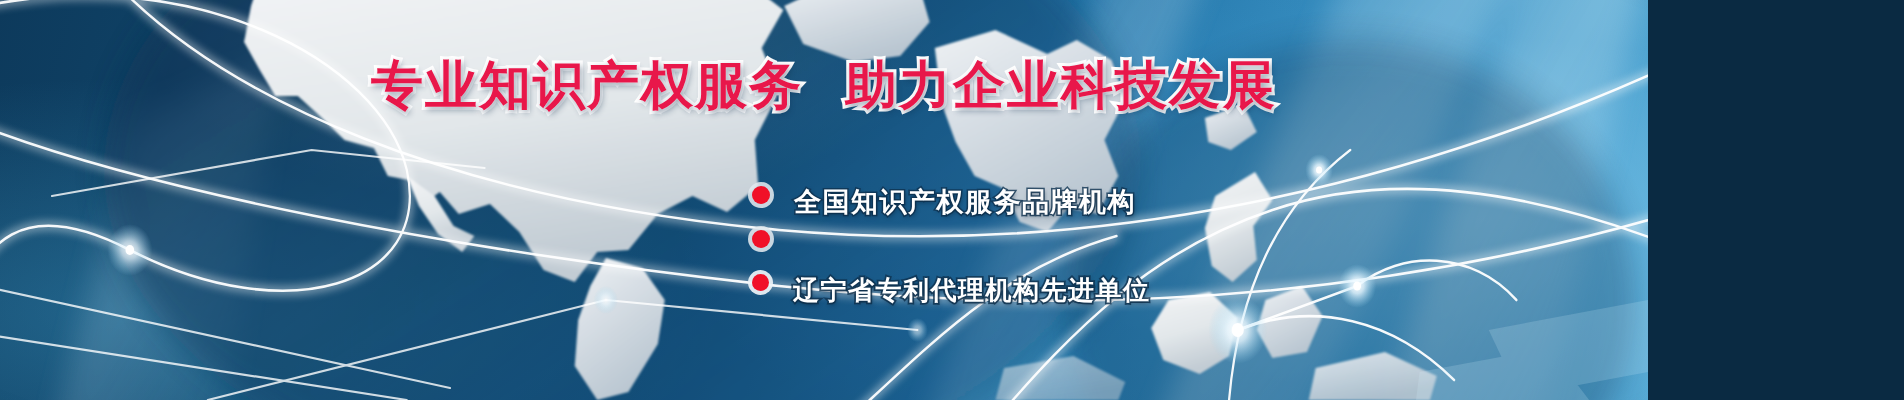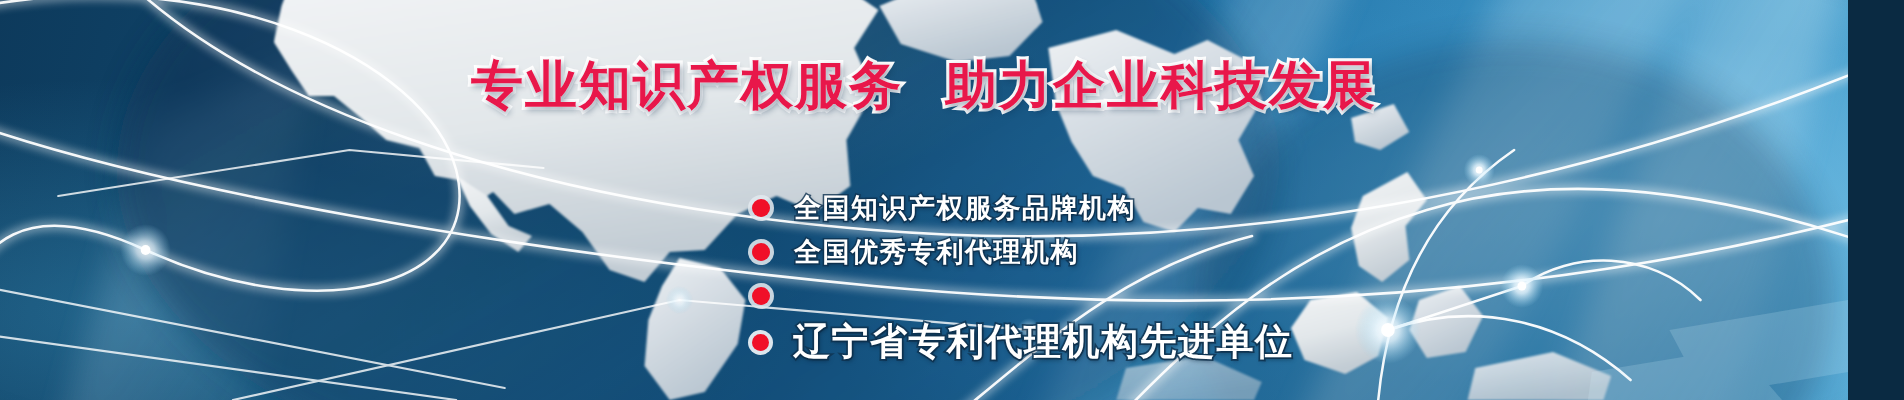--- a/index.html
+++ b/index.html
@@ -6,21 +6,21 @@
     margin: 0;
     padding: 0;
     background: #0a2a42;
   }
   body {
     font-family: "DejaVu Sans", "Liberation Sans", sans-serif;
   }
 
   .banner {
     position: relative;
-    width: 1848px;
+    width: 1648px;
     height: 400px;
     overflow: hidden;
     
     background:
       radial-gradient(ellipse 70% 120% at 90% 55%, rgba(120,195,235,0.55) 0%, rgba(60,150,205,0.28) 38%, rgba(0,0,0,0) 70%),
       radial-gradient(ellipse 55% 90% at 8% 78%, rgba(70,170,215,0.35) 0%, rgba(0,0,0,0) 65%),
       radial-gradient(ellipse 40% 70% at 33% 10%, rgba(190,215,230,0.30) 0%, rgba(0,0,0,0) 60%),
       linear-gradient(105deg, #0d3a5c 0%, #11496f 22%, #10527d 42%, #1d6ea2 62%, #3d94c4 82%, #62b2d8 100%);
   }
 
@@ -55,21 +55,21 @@
   .headline .gap { display: inline-block; width: 42px; }
 
   
   .bullets {
     position: absolute;
     left: 752px;
     top: 186px;
   }
   .bullet-row {
     display: flex;
-    align-items: center;
+    align-items: flex-start;
     height: 44px;
     font-family: Liberation Serif, serif;
   }
   .bullet-row.row-last { height: 48px; }
 
   .dot {
     position: relative;
     width: 18px;
     height: 18px;
     border-radius: 50%;
@@ -89,21 +89,21 @@
     line-height: 32px;
     font-weight: 700;
     letter-spacing: 1.5px;
     color: #ffffff;
     -webkit-text-stroke: 3px rgba(16,52,82,0.80);
     paint-order: stroke fill;
     text-shadow: 1px 2px 4px rgba(6,28,50,0.55);
     white-space: nowrap;
   }
   .bullet-row.row-last .bullet-text {
-    font-size: 37px;
+    font-size: 26px;
     line-height: 34px;
     -webkit-text-stroke: 3.5px rgba(16,52,82,0.82);
   }
 </style>
 </head>
 <body>
 
 <div class="banner">
 
   <div class="bg-layer">
@@ -245,24 +245,20 @@
     <span>专业知识产权服务</span><span class="gap"></span><span>助力企业科技发展</span>
   </div>
 
   <div class="bullets">
 
     <div class="bullet-row">
       <span class="dot"></span>
       <span class="bullet-text">全国知识产权服务品牌机构</span>
     </div>
 
-    <div class="bullet-row">
-      <span class="dot"></span>
-      <span class="bullet-text">全国优秀专利代理机构</span>
-    </div>
 
     <div class="bullet-row">
       <span class="dot"></span>
     </div>
 
     <div class="bullet-row row-last">
       <span class="dot"></span>
       <span class="bullet-text">辽宁省专利代理机构先进单位</span>
     </div>
 

